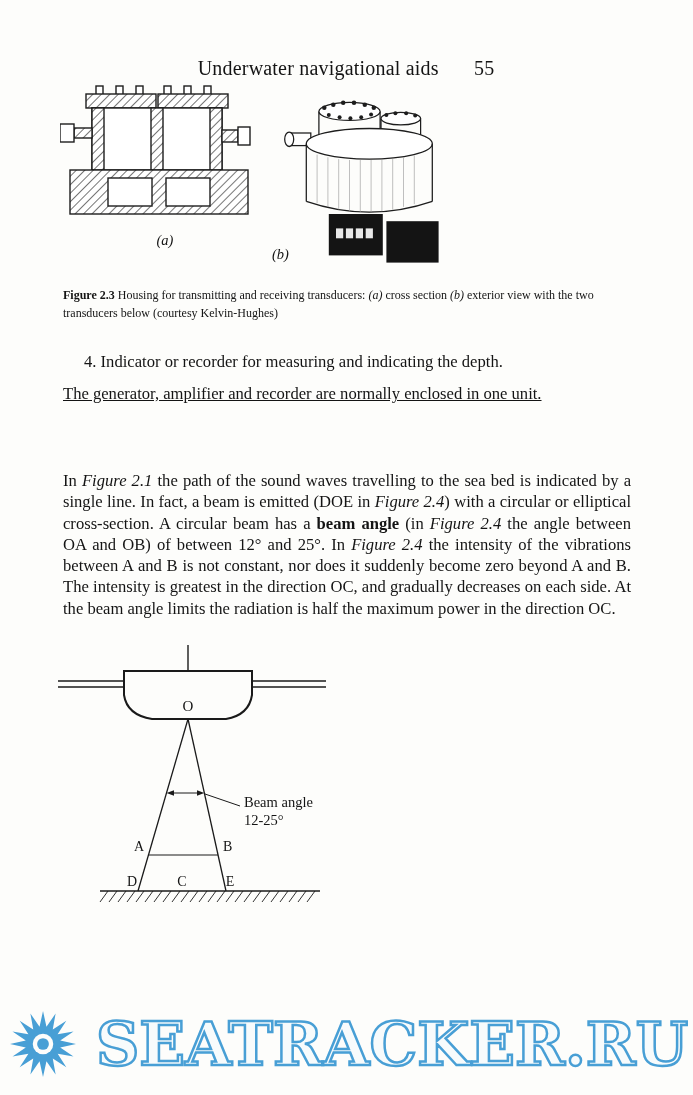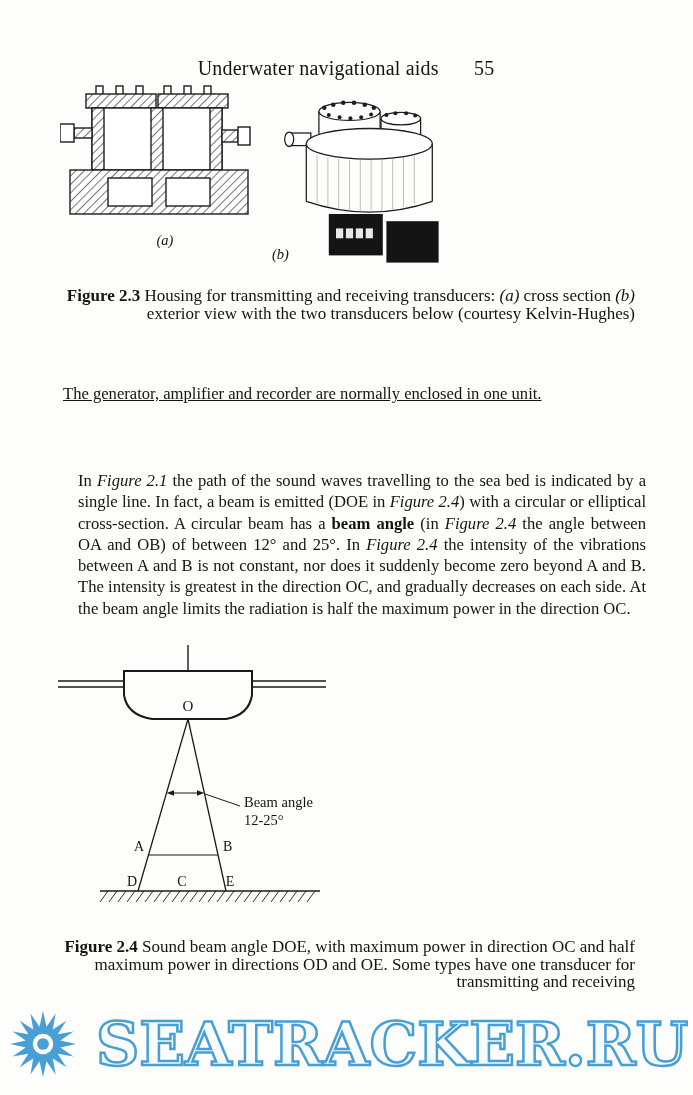--- a/index.html
+++ b/index.html
@@ -15,35 +15,35 @@
   }
   .running-head .pagenum { margin-left:30px; }
 
   .fig-a { position:absolute; top:84px; left:60px; width:210px; }
   .fig-b { position:absolute; top:88px; left:282px; width:180px; }
   .fig-label { font-style:italic; font-size:14.5px; text-align:center; margin-top:4px; }
   .fig-label-b { position:absolute; top:246px; left:272px; font-style:italic; font-size:14.5px; }
 
   .caption {
     position:absolute; left:63px; width:572px;
-    font-size:17px; line-height:17.5px; text-align:right;
+    font-size:12px; line-height:17.5px; text-align:left;
   }
   .caption-23 { top:287px; }
   .caption-24 { top:938px; }
 
   .item4 { position:absolute; top:352px; left:84px; font-size:16.6px; }
   .para-unit { position:absolute; top:384px; left:63px; font-size:16.6px;text-decoration:underline; }
 
   .section-heading {
     position:absolute; top:427px; left:63px; width:560px;
     font-family:"Liberation Sans", sans-serif; font-weight:bold;
     font-size:17px; line-height:21px;
   }
   .body-para {
-    position:absolute; top:470px; left:78px; width:568px;
+    position:absolute; top:470px; left:63px; width:568px;
     font-size:16.6px; line-height:21.3px; text-align:justify;
   }
 
   .fig24 { position:absolute; top:645px; left:58px; }
 
   svg text { font-family:"Liberation Serif", serif; fill:#141414; }
 
   .watermark {
     position:absolute; top:996px; left:10px; width:678px; height:95px;
     display:flex; align-items:center; gap:20px; opacity:.95;
@@ -167,20 +167,21 @@
           <rect x="82" y="156" width="8" height="11"></rect>
             <rect x="93" y="156" width="8" height="11"></rect>
         </g>
       </g>
     </svg>
   </div>
   <div class="fig-label-b">(b)</div>
 
   <div class="caption caption-23"><span style="font-weight: bold;">Figure 2.3</span><span> Housing for transmitting and receiving transducers: </span><span style="font-style: italic;">(a)</span><span> cross section </span><span style="font-style: italic;">(b)</span><span> exterior view with the two transducers below (courtesy Kelvin-Hughes)</span></div>
 
+  <div class="item4">4.  Indicator or recorder for measuring and indicating the depth.</div>
 
   <div class="para-unit">The generator, amplifier and recorder are normally enclosed in one unit.</div>
 
 
   <div class="body-para"><span>In </span><span style="font-style: italic;">Figure 2.1</span><span> the path of the sound waves travelling to the sea bed is indicated by a single line. In fact, a beam is emitted (DOE in </span><span style="font-style: italic;">Figure 2.4</span><span>) with a circular or elliptical cross-section. A circular beam has a </span><span style="font-weight: bold;">beam angle</span><span> (in </span><span style="font-style: italic;">Figure 2.4</span><span> the angle between OA and OB) of between 12° and 25°. In </span><span style="font-style: italic;">Figure 2.4</span><span> the intensity of the vibrations between A and B is not constant, nor does it suddenly become zero beyond A and B. The intensity is greatest in the direction OC, and gradually decreases on each side. At the beam angle limits the radiation is half the maximum power in the direction OC.</span></div>
 
   <div class="fig24">
     <svg width="340" height="290" viewBox="0 0 340 290">
       <g stroke="#1a1a1a" fill="none">
 
@@ -211,21 +212,20 @@
         <text x="165" y="206" font-size="14" text-anchor="start">B</text>
         <text x="74" y="241" font-size="14" text-anchor="middle">D</text>
         <text x="124" y="241" font-size="14" text-anchor="middle">C</text>
         <text x="172" y="241" font-size="14" text-anchor="middle">E</text>
         <text x="186" y="162" font-size="14.5">Beam angle</text>
         <text x="186" y="180" font-size="14.5">12-25°</text>
       </g>
     </svg>
   </div>
 
-  <div class="caption caption-24"><span style="font-weight: bold;">Figure 2.4</span><span> Sound beam angle DOE, with maximum power in direction OC and half maximum power in directions OD and OE. Some types have one transducer for transmitting and receiving</span></div>
 
   <div class="watermark">
     <svg width="92" height="92" viewBox="0 0 90 90">
       <polygon fill="#3f9ad4" points="90,45 68.5,49.7 86.6,62.2 65,58.3 76.8,76.8 58.3,64.9 62.2,86.6 49.7,68.5 45,90 40.3,68.5 27.8,86.6 31.7,64.9 13.2,76.8 25.1,58.3 3.4,62.2 21.5,49.7 0,45 21.5,40.3 3.4,27.8 25.1,31.7 13.2,13.2 31.7,25.1 27.8,3.4 40.3,21.5 45,0 49.7,21.5 62.2,3.4 58.3,25.1 76.8,13.2 64.9,31.7 86.6,27.8 68.5,40.3"></polygon>
       <circle cx="45" cy="45" r="14" fill="#fdfdfb"></circle>
       <circle cx="45" cy="45" r="8" fill="#3f9ad4"></circle>
     </svg>
     <div class="watermark-text">SEATRACKER.RU</div>
   </div>
 

